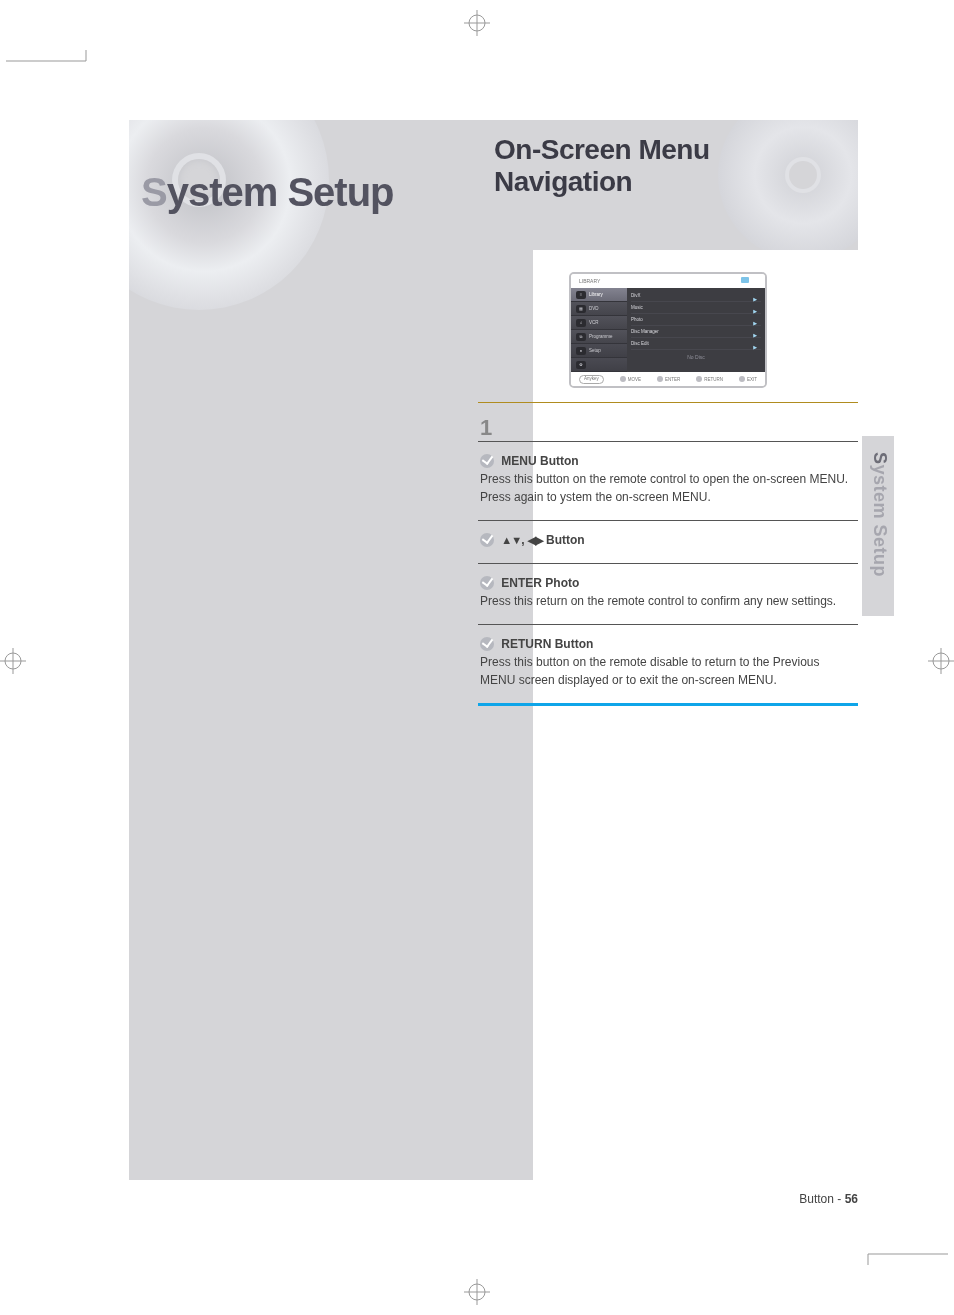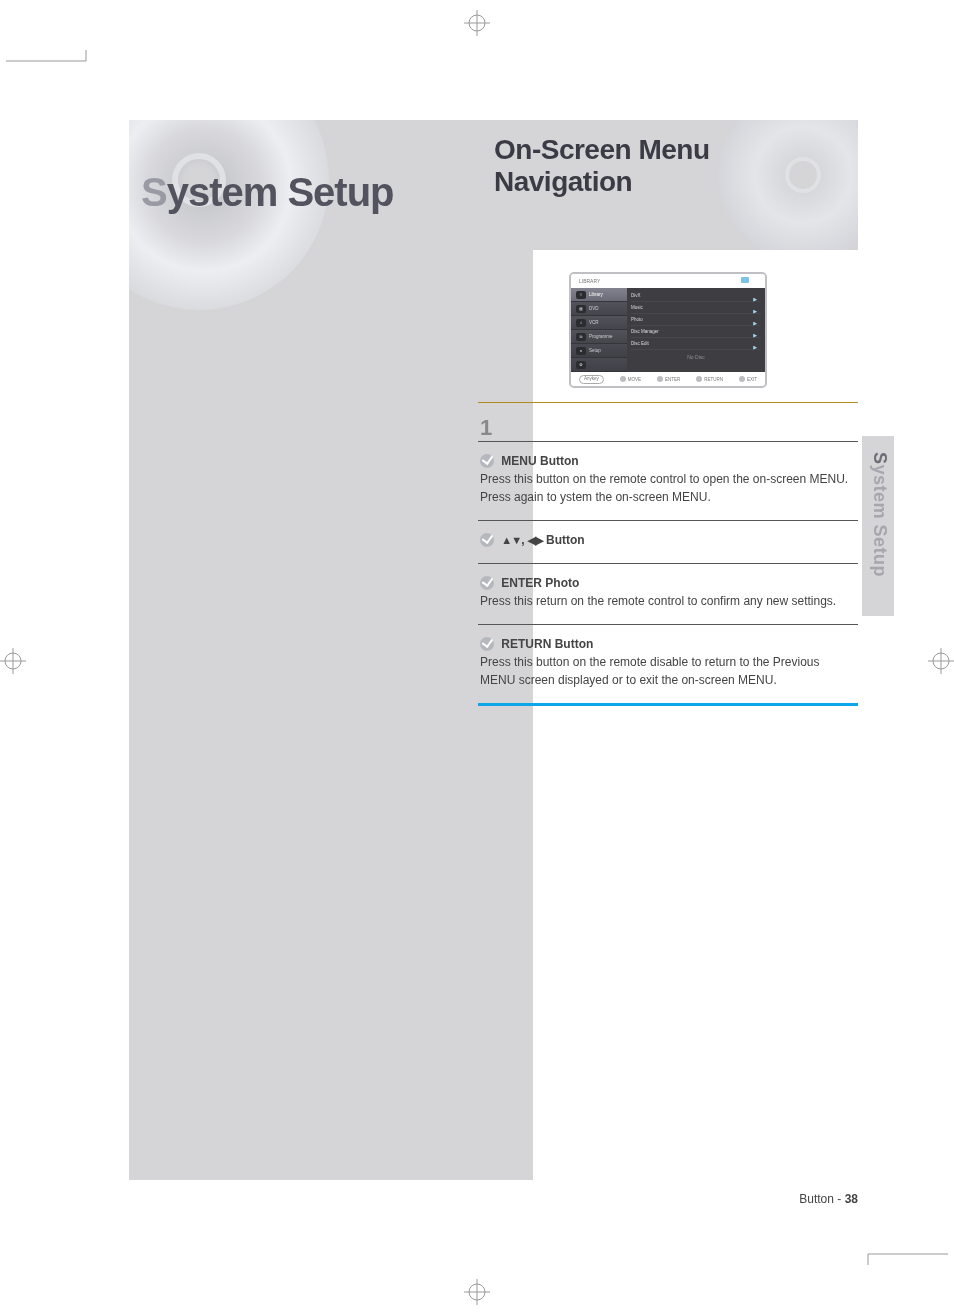--- a/index.html
+++ b/index.html
@@ -388,16 +388,16 @@
 
     <div class="item-block" style="border-bottom:3px solid #0ea5e9">
       <span class="marker"></span>
       <span class="btnword">RETURN Button</span><br>
       <span>Press this button on the remote disable to return to the Previous MENU screen displayed or to exit the on-screen MENU.</span>
     </div>
 
   </div>
 
   <div class="pgnr">
-    <span>Button</span> - <b>38</b>
+    <span>Button</span> - <b>56</b>
   </div>
 
 </div>
 
 </body></html>

